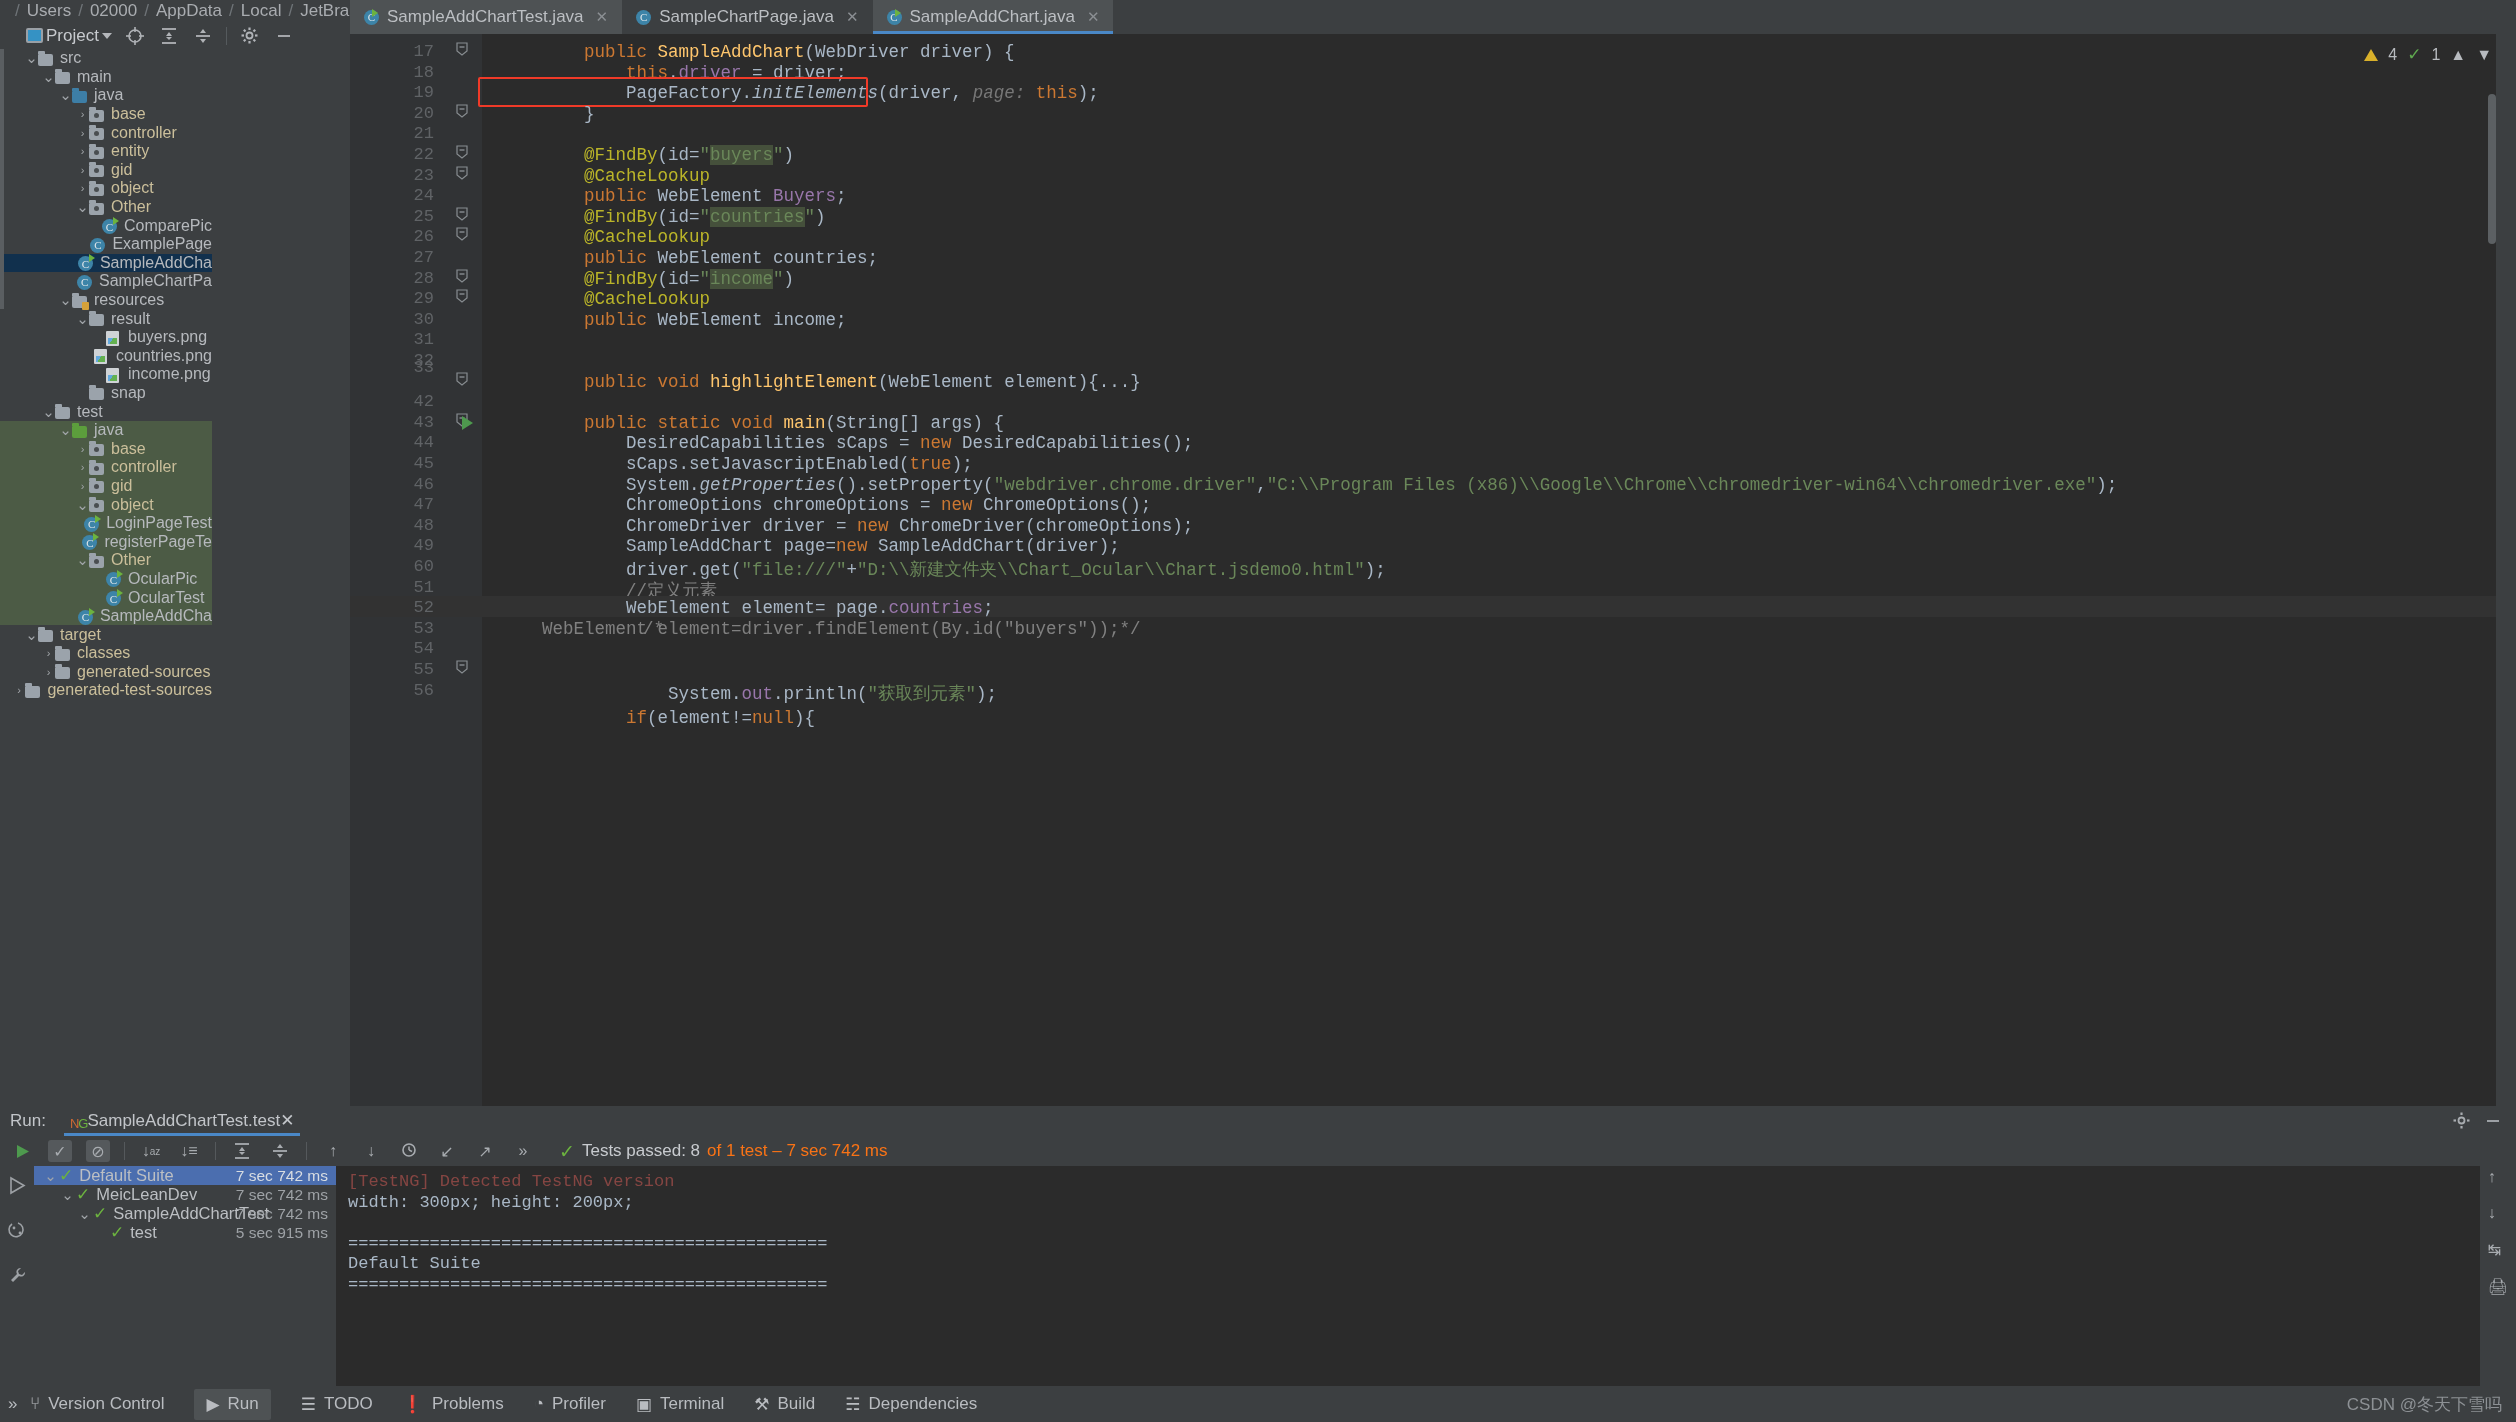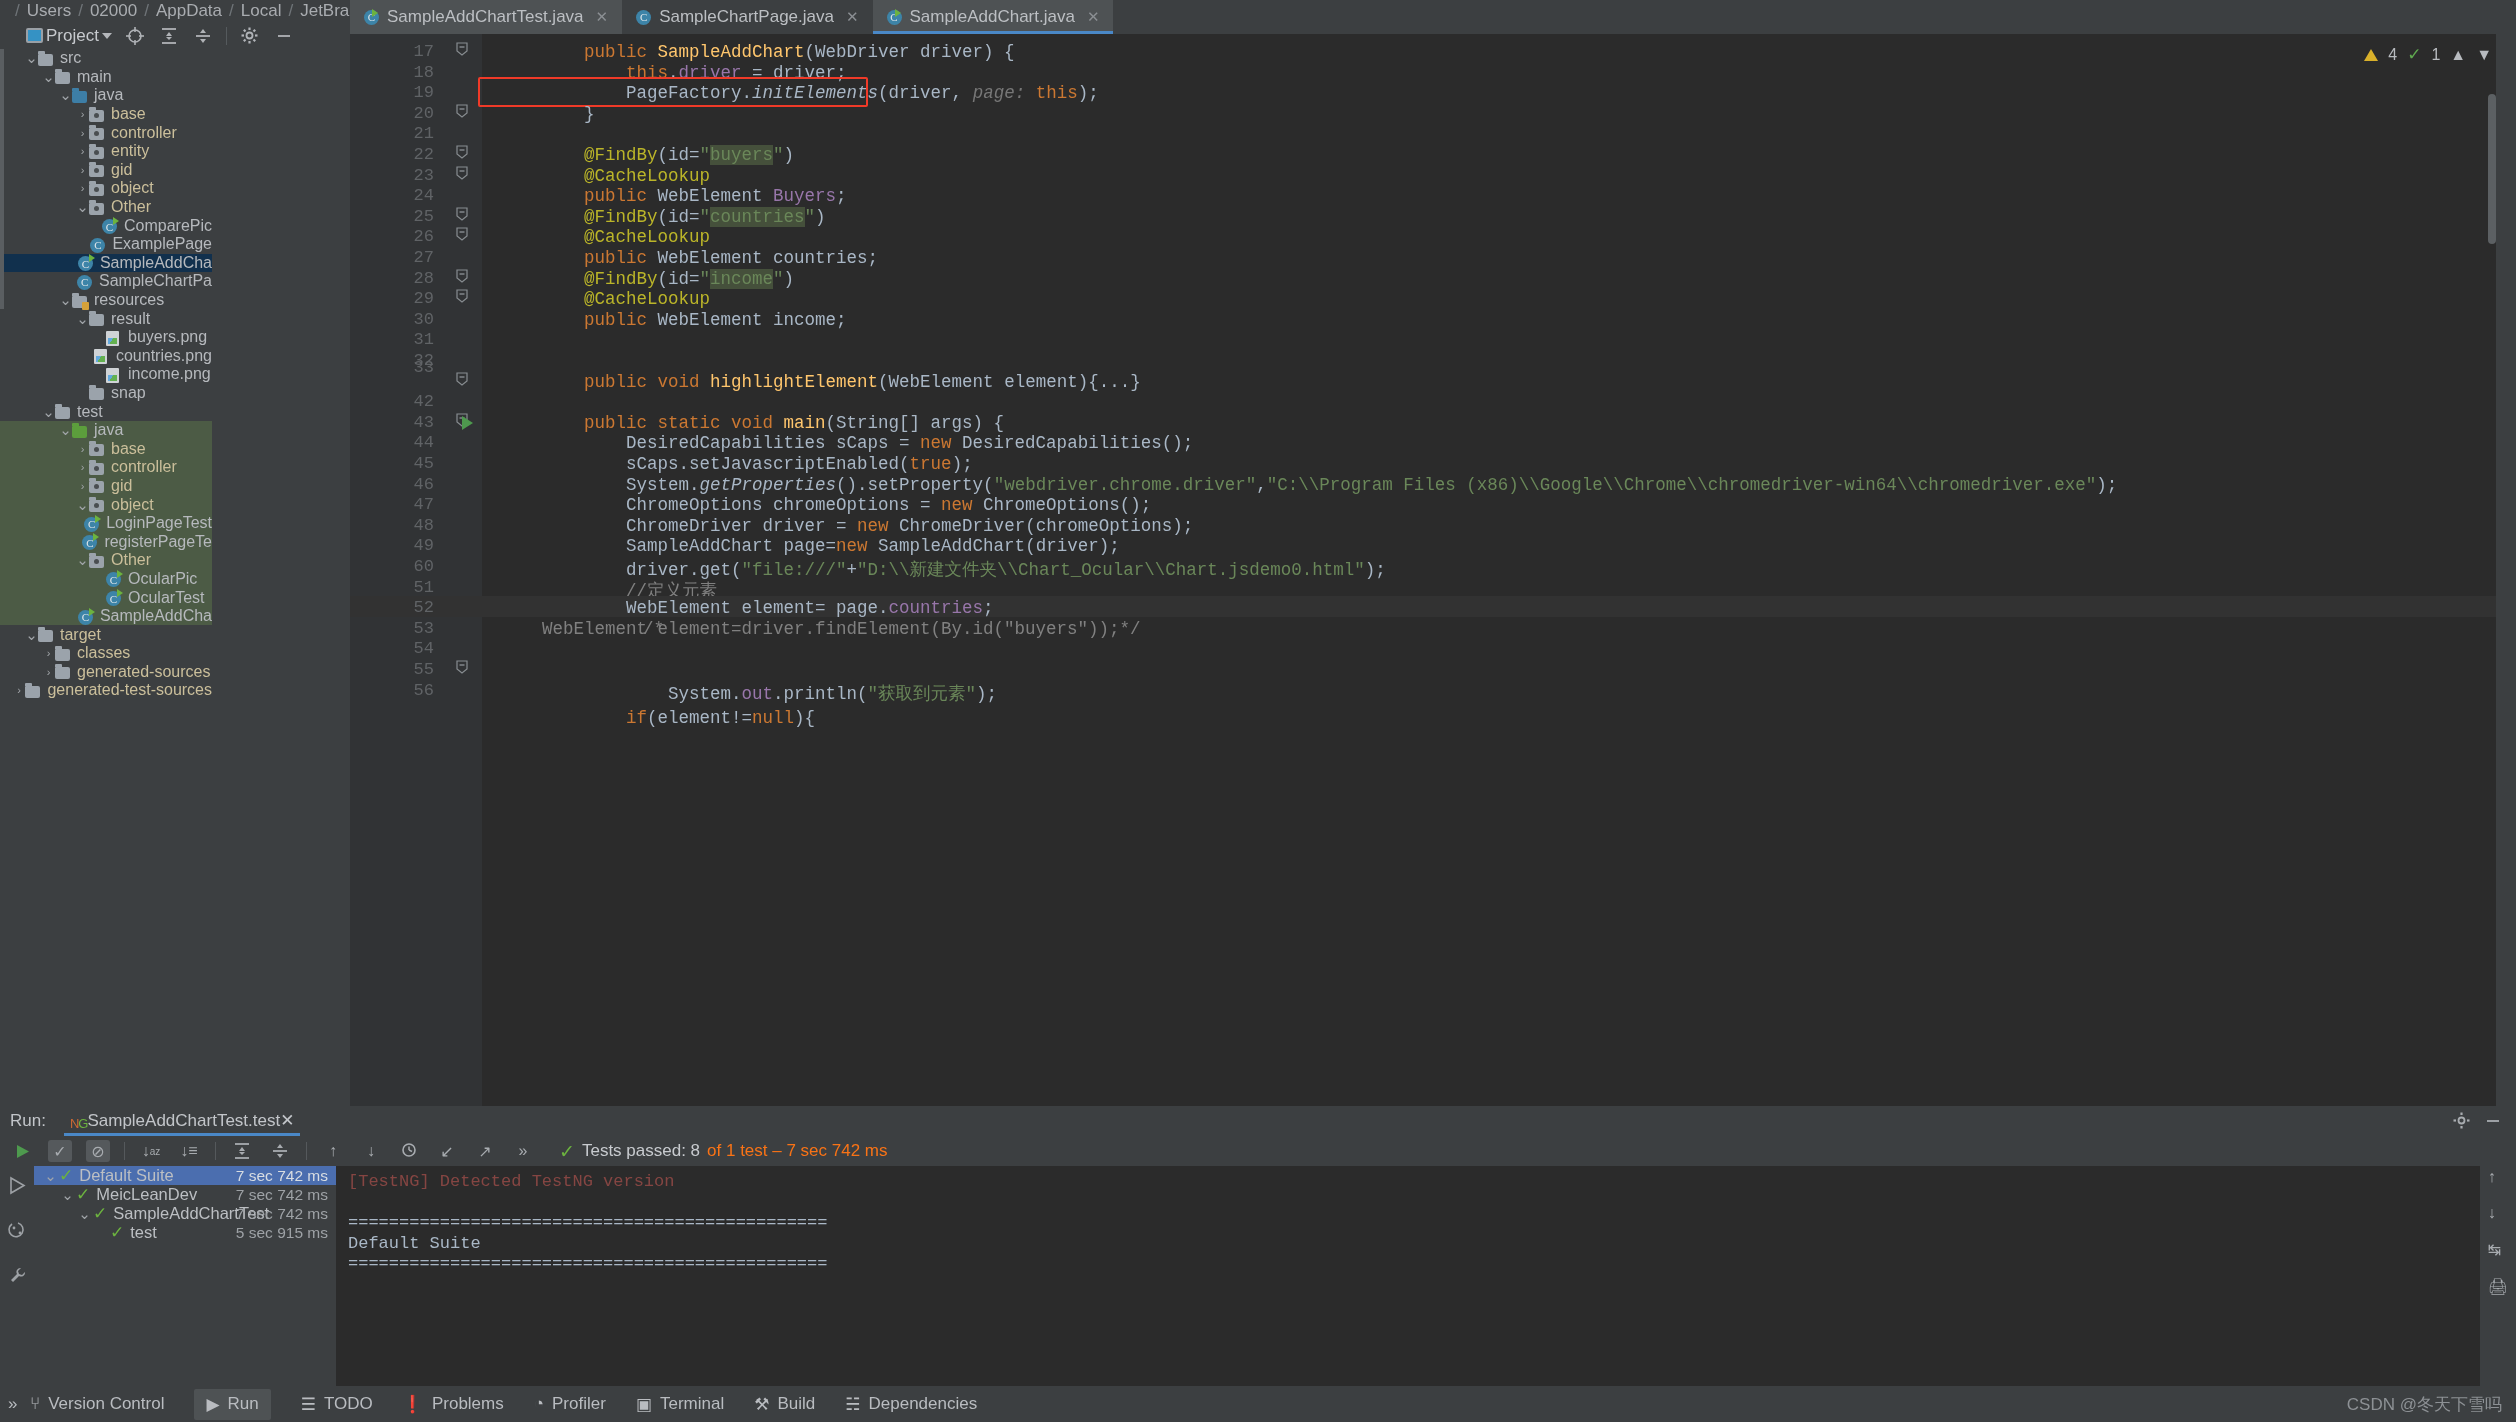--- a/index.html
+++ b/index.html
@@ -758,20 +758,21 @@
             <span style="color: rgb(108, 179, 63); margin: 0px 6px 0px 2px; font-size: 17px;">✓</span>
             <span>test</span>
             <span class="ttime">5 sec 915 ms</span>
           </div>
         </div>
     </div>
 
     <div class="console">
       <div class="cline cred" style="opacity:.55">[TestNG] Detected TestNG version</div>
       <div id="consolebody">
+          <div class="cline">width: 300px; height: 200px;</div>
           <div class="cline"></div>
           <div class="cline">===============================================</div>
           <div class="cline">Default Suite</div>
           <div class="cline">===============================================</div>
         </div>
     </div>
 
     <div class="r-sidebtns">
       <span>↑</span>
       <span>↓</span>

